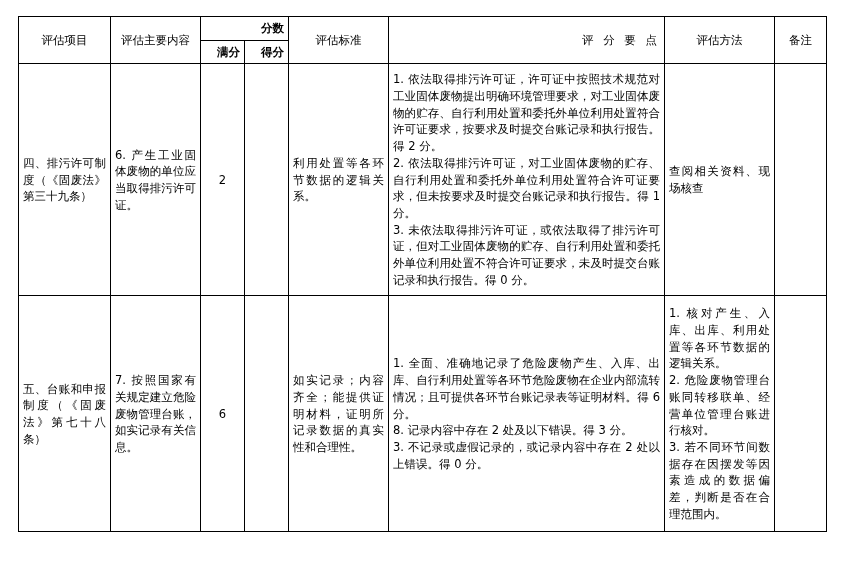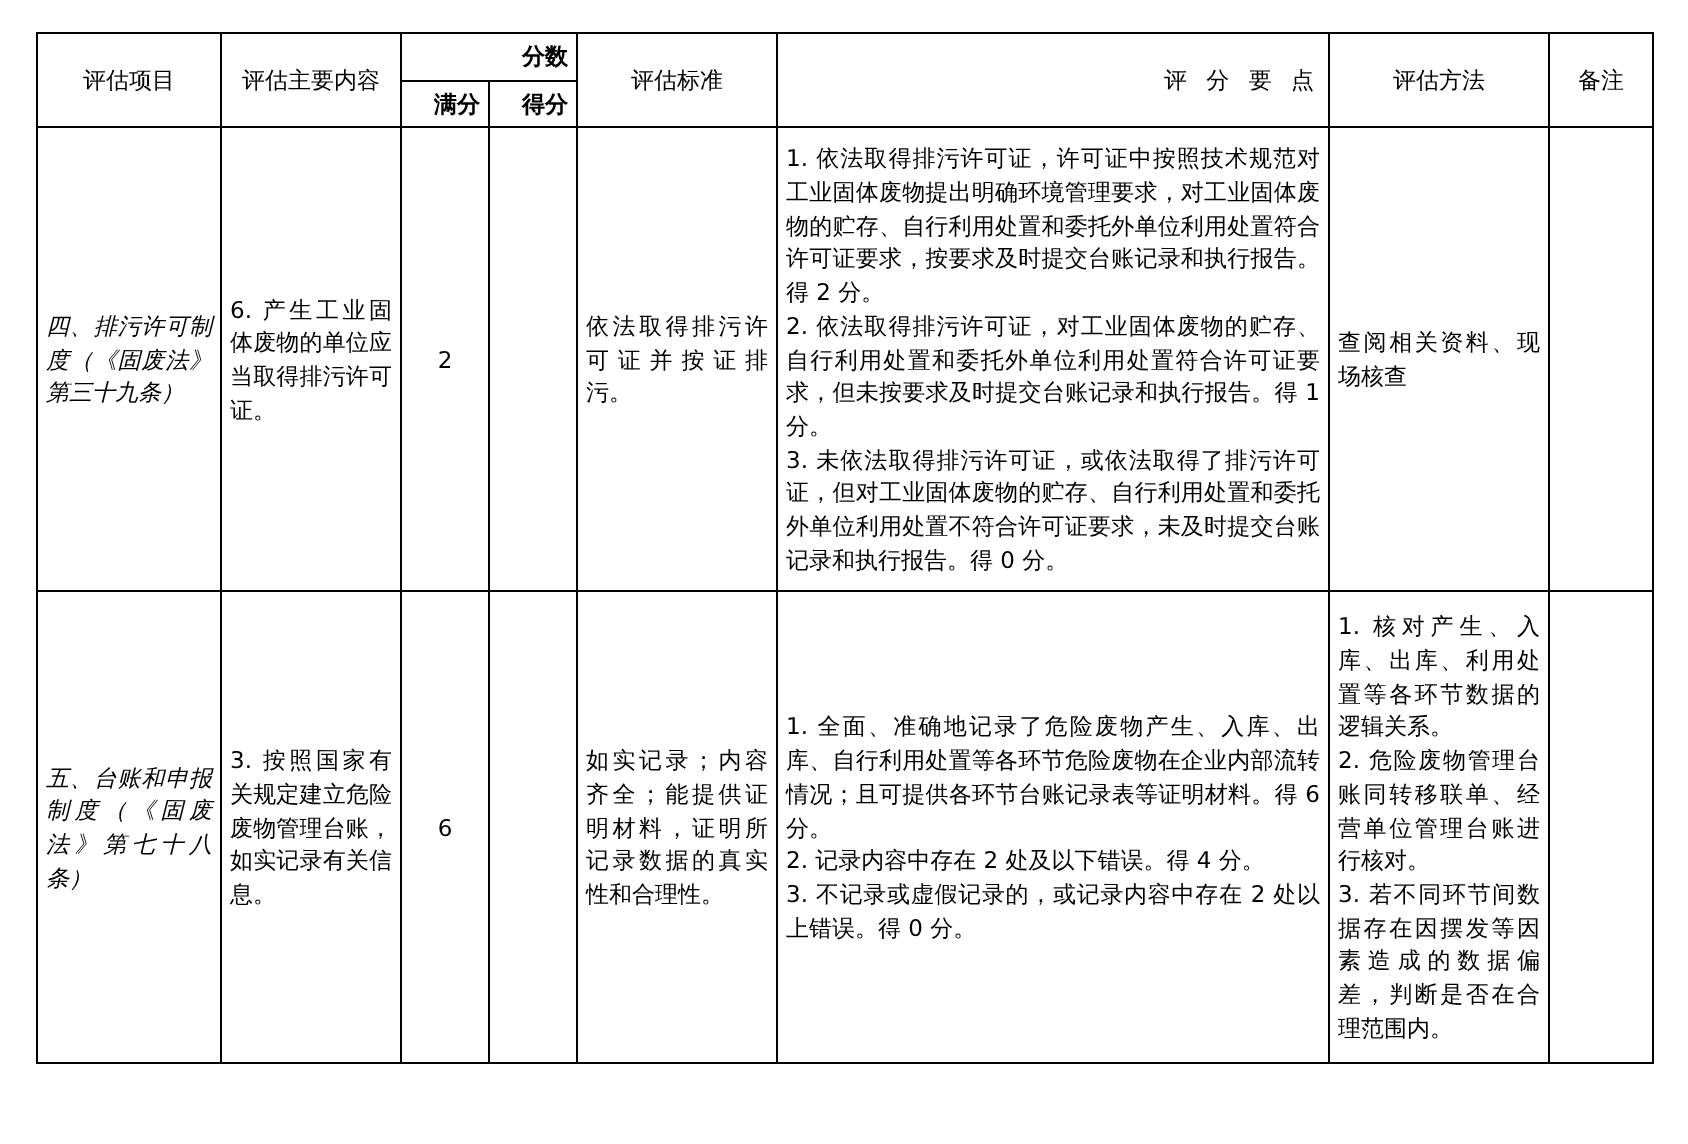--- a/index.html
+++ b/index.html
@@ -48,21 +48,20 @@
     text-align: right;
     font-size: 12px;
     padding: 4px 2px;
   }
   td.col-item {
     text-align: justify;
     text-align-last: left;
     font-size: 12px;
     line-height: 1.6;
     padding: 4px 6px;
-    font-style: italic;
   }
   td.col-content {
     text-align: justify;
     text-align-last: left;
     font-size: 12px;
     line-height: 1.6;
     padding: 4px 6px;
   }
   td.col-full, td.col-got {
     text-align: center;
@@ -143,38 +142,38 @@
         <th class="hdr-sub">满分</th>
         <th class="hdr-sub">得分</th>
       </tr>
     </thead>
     <tbody>
       <tr style="height:232px;">
         <td class="col-item">四、排污许可制度（《固废法》第三十九条）</td>
         <td class="col-content">6. 产生工业固体废物的单位应当取得排污许可证。</td>
         <td class="col-full">2</td>
         <td class="col-got"></td>
-        <td class="col-standard">依法取得排污许可证并按证排污。</td>
+        <td class="col-standard">利用处置等各环节数据的逻辑关系。</td>
         <td class="col-points cell-top">
           <p class="para">1. 依法取得排污许可证，许可证中按照技术规范对工业固体废物提出明确环境管理要求，对工业固体废物的贮存、自行利用处置和委托外单位利用处置符合许可证要求，按要求及时提交台账记录和执行报告。得 2 分。</p>
           <p class="para">2. 依法取得排污许可证，对工业固体废物的贮存、自行利用处置和委托外单位利用处置符合许可证要求，但未按要求及时提交台账记录和执行报告。得 1 分。</p>
           <p class="para">3. 未依法取得排污许可证，或依法取得了排污许可证，但对工业固体废物的贮存、自行利用处置和委托外单位利用处置不符合许可证要求，未及时提交台账记录和执行报告。得 0 分。</p>
         </td>
         <td class="col-method cell-top">查阅相关资料、现场核查</td>
         <td class="col-remark"></td>
       </tr>
       <tr style="height:236px;">
         <td class="col-item">五、台账和申报制度（《固废法》第七十八条）</td>
-        <td class="col-content">3. 按照国家有关规定建立危险废物管理台账，如实记录有关信息。</td>
+        <td class="col-content">7. 按照国家有关规定建立危险废物管理台账，如实记录有关信息。</td>
         <td class="col-full">6</td>
         <td class="col-got"></td>
         <td class="col-standard">如实记录；内容齐全；能提供证明材料，证明所记录数据的真实性和合理性。</td>
         <td class="col-points">
           <p class="para">1. 全面、准确地记录了危险废物产生、入库、出库、自行利用处置等各环节危险废物在企业内部流转情况；且可提供各环节台账记录表等证明材料。得 6 分。</p>
-          <p class="para">2. 记录内容中存在 2 处及以下错误。得 4 分。</p>
+          <p class="para">8. 记录内容中存在 2 处及以下错误。得 3 分。</p>
           <p class="para">3. 不记录或虚假记录的，或记录内容中存在 2 处以上错误。得 0 分。</p>
         </td>
         <td class="col-method cell-top">
           <p class="para">1. 核对产生、入库、出库、利用处置等各环节数据的逻辑关系。</p>
           <p class="para">2. 危险废物管理台账同转移联单、经营单位管理台账进行核对。</p>
           <p class="para">3. 若不同环节间数据存在因摆发等因素造成的数据偏差，判断是否在合理范围内。</p>
         </td>
         <td class="col-remark"></td>
       </tr>
     </tbody>

